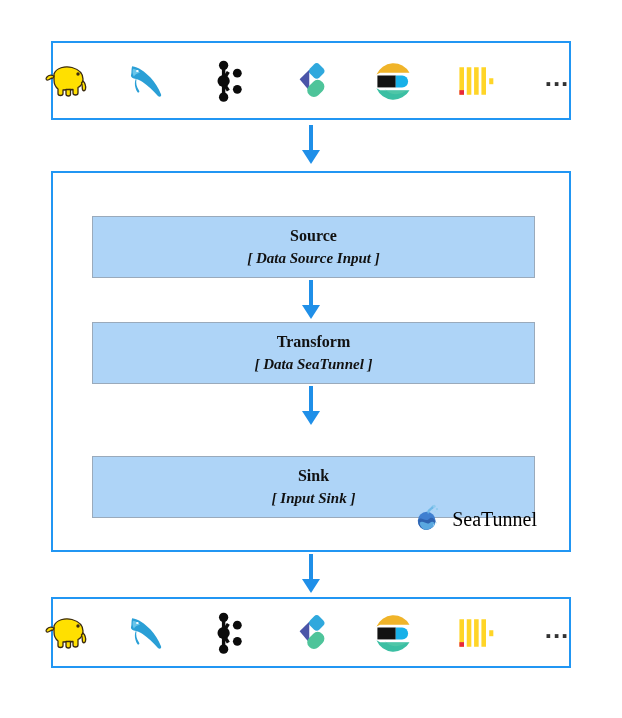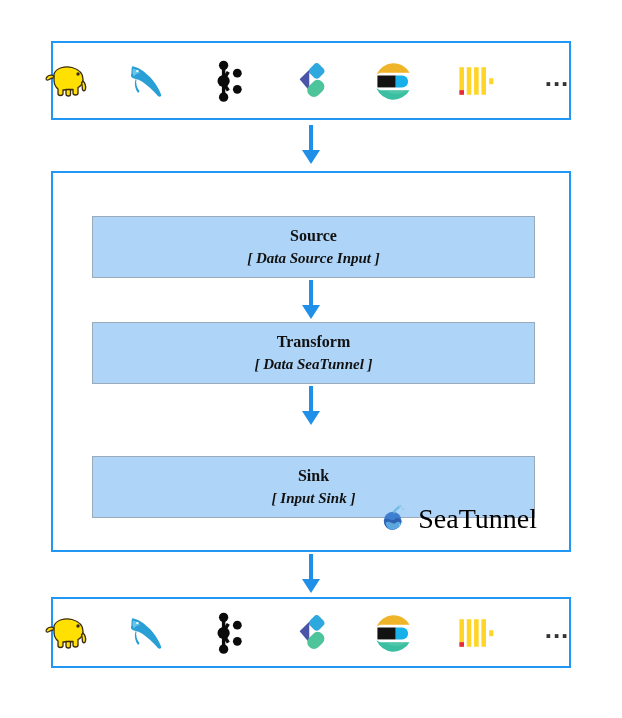--- a/index.html
+++ b/index.html
@@ -116,21 +116,21 @@
   
   #seatunnel-brand {
     position: absolute;
     right: 32px;
     bottom: 14px;
     display: flex;
     align-items: center;
     gap: 8px;
   }
   #seatunnel-brand .brand-text {
-    font-size: 28px;
+    font-size: 20px;
     color: #000000;
     line-height: 1;
     font-family: "Liberation Serif", "DejaVu Serif", serif;
   }
 </style>
 </head>
 <body>
 
 <div class="conn-box" id="connectors-top">
   <div class="conn-row">

